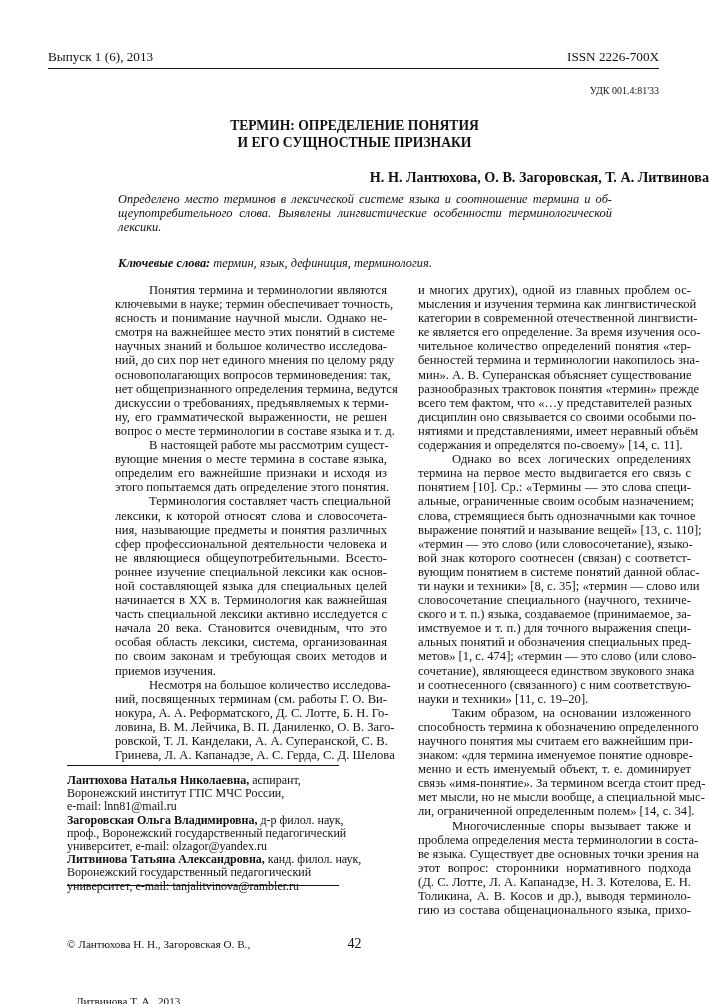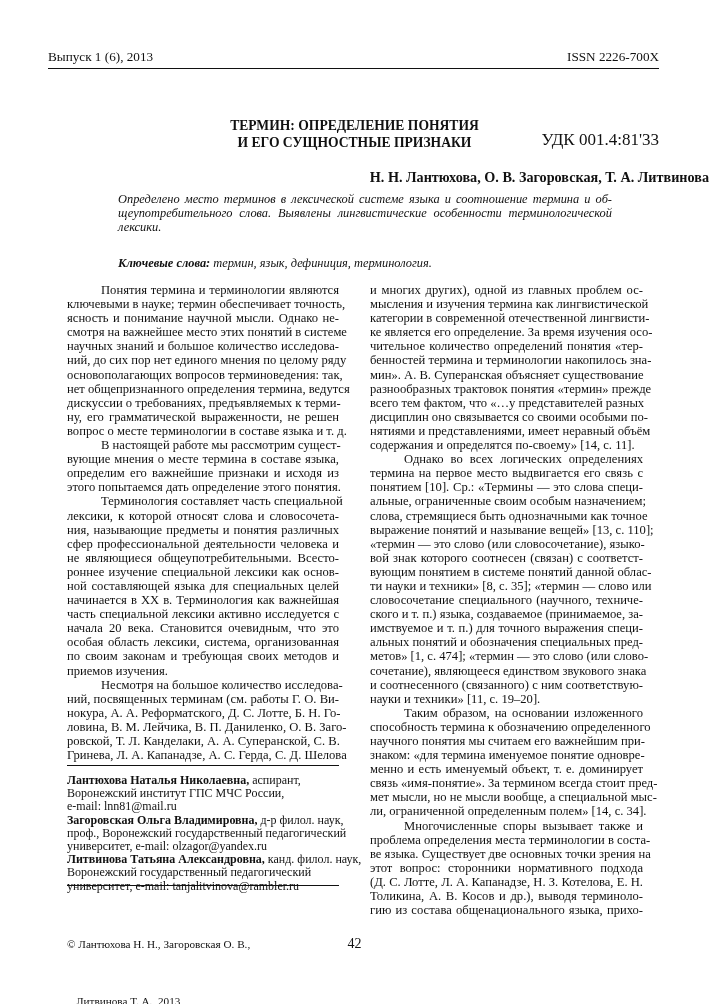--- a/index.html
+++ b/index.html
@@ -10,21 +10,21 @@
   .page { position: absolute; left: 0; top: 0; width: 709px; height: 760px; }
 
   .running-head {
     position: absolute; left: 48px; top: 48px; width: 611px;
     height: 20px; border-bottom: 1.5px solid #111;
     font-size: 13.2px; line-height: 18px;
   }
   .running-head .left { position: absolute; left: 0; top: 0; }
   .running-head .right { position: absolute; right: 0; top: 0; }
 
-  .udc { position: absolute; right: 50px; top: 85px; font-size: 17px; margin-top: 45px; }
+  .udc { position: absolute; right: 50px; top: 85px; font-size: 10px; }
 
   .title {
     position: absolute; left: 0; top: 117px; width: 709px; text-align: center;
     font-weight: bold; font-size: 13.6px; line-height: 17px;
   }
   .authors {
     position: absolute; left: 0; top: 169px; width: 709px; text-align: right;
     font-weight: bold; font-size: 14.2px;
   }
   .abstract {
@@ -35,21 +35,21 @@
   .abstract .ln.last { text-align-last: left; }
 
   .keywords {
     position: absolute; left: 118px; top: 256px; width: 494px;
     font-size: 12.4px; line-height: 15px;
   }
   .keywords .kw-label { font-weight: bold; font-style: italic; }
   .keywords .kw-value { font-style: italic; }
 
   .col {
-    position: absolute; font-size: 12.6px; line-height: 14.1px;
+    position: absolute; font-size: 12.6px; line-height: 14.1px; margin-left: 48px;
   }
   .col-left { left: 67px; top: 283px; width: 272px; }
   .col-right { left: 370px; top: 283px; width: 273px; }
   .ln {
     display: block; white-space: nowrap; text-align: justify;
     text-align-last: justify; height: 14.1px; overflow: visible;
   }
   .ln.end { text-align-last: left; }
   .ln.ind { text-indent: 34px; }
 

